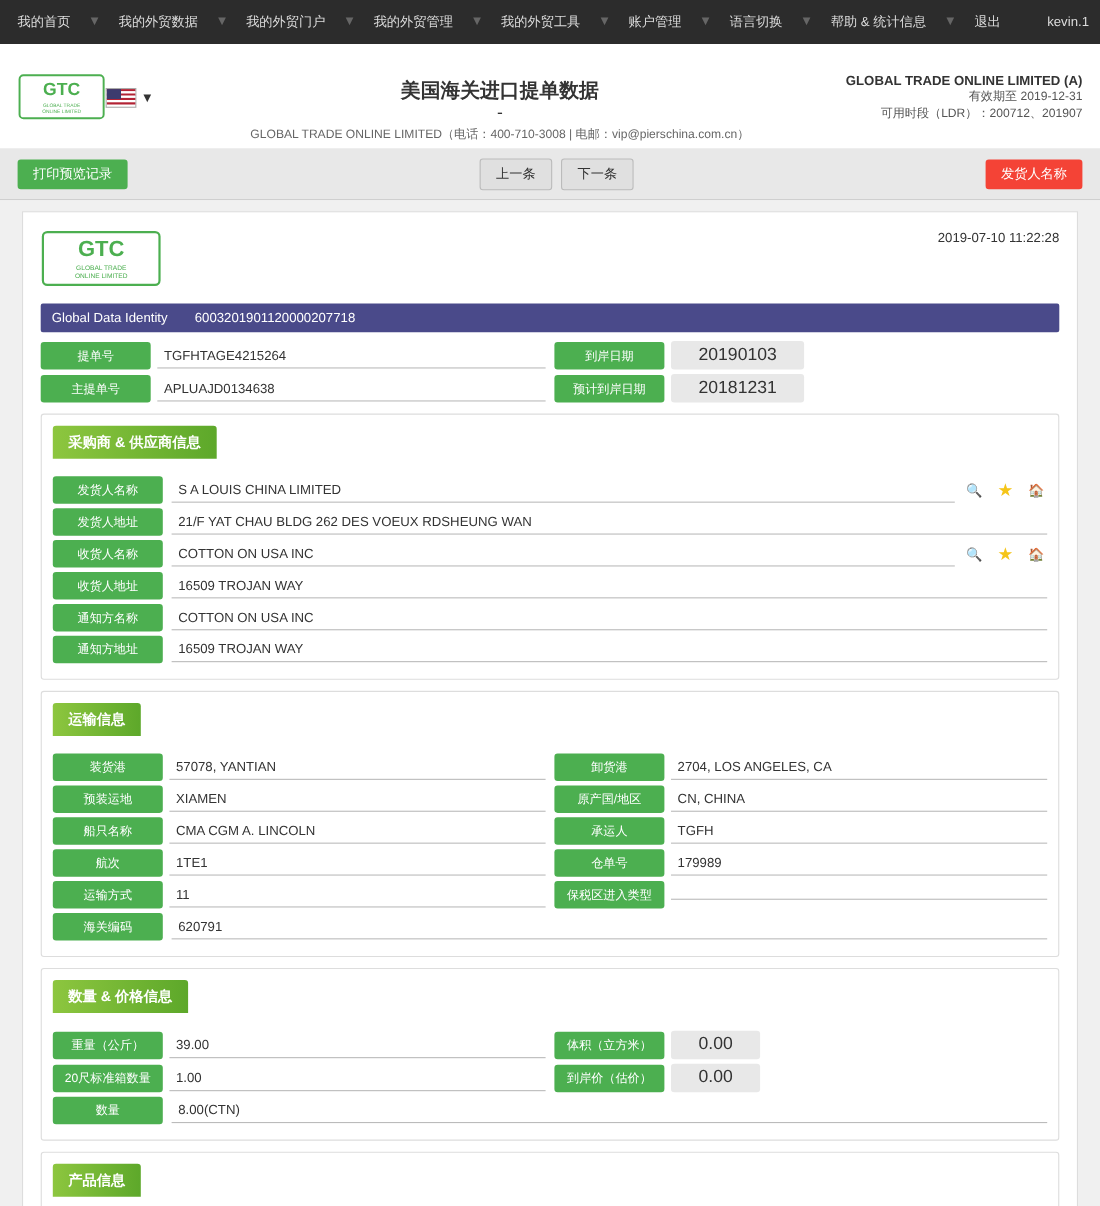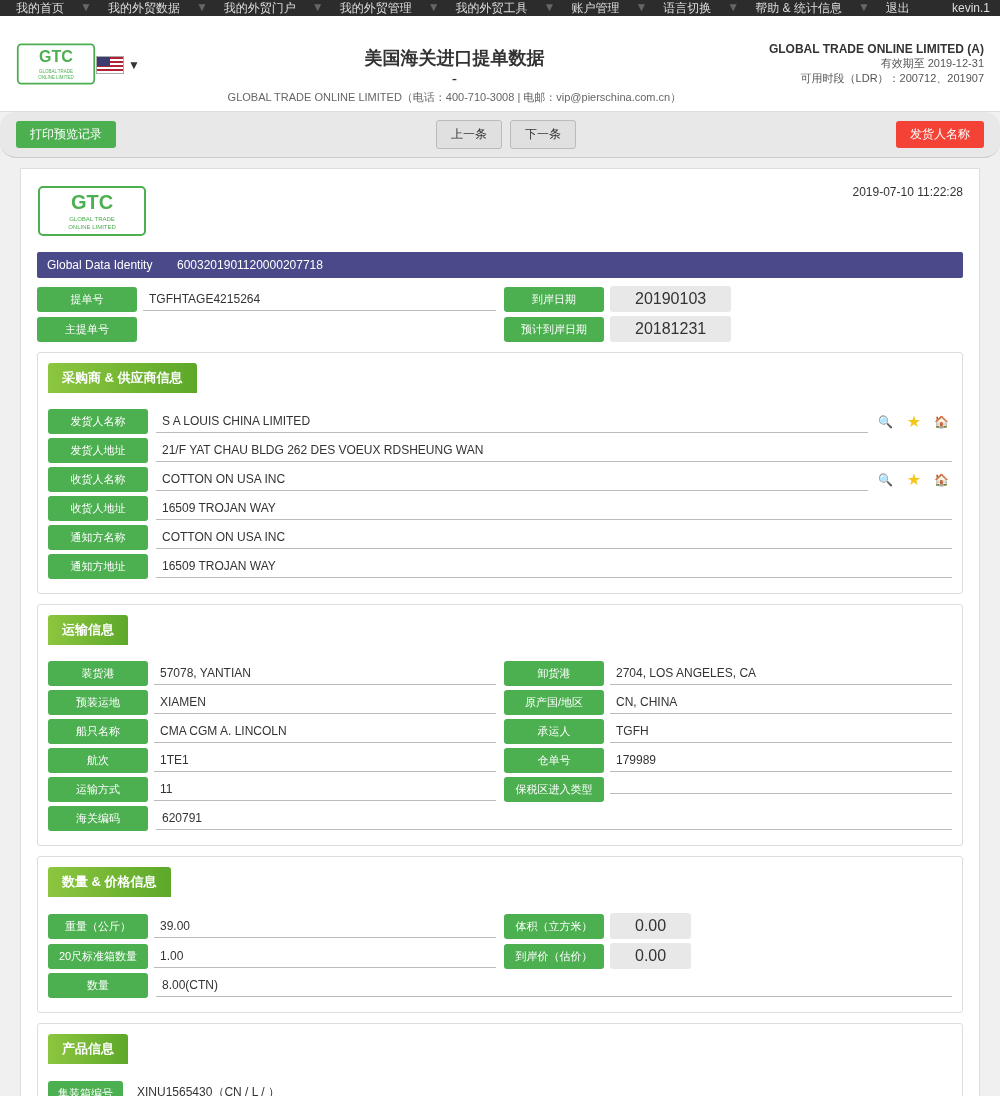--- a/index.html
+++ b/index.html
@@ -1,36 +1,36 @@
 <!DOCTYPE html>
 <html><head>
   <meta charset="utf-8">
   <style>
     * { margin: 0; padding: 0; box-sizing: border-box; }
     body { font-family: Arial, sans-serif; font-size: 12px; background: #f0f0f0; color: #333; width: 1000px; }
 
     
-    .top-nav { background: #2c2c2c; color: #ccc; display: flex; align-items: center; justify-content: space-between; padding: 0 10px; height: 16px; }
+    .top-nav { background: #2c2c2c; color: #ccc; display: flex; align-items: center; justify-content: space-between; padding: 0 10px; height: 40px; }
     .top-nav-links { display: flex; gap: 4px; }
     .top-nav-links span { cursor: pointer; padding: 0 6px; font-size: 12px; color: #ddd; }
     .top-nav-user { color: #ddd; font-size: 12px; }
 
     
     .header { background: #fff; display: flex; align-items: center; justify-content: space-between; padding: 6px 16px; border-bottom: 1px solid #ddd; }
     .header-logo { display: flex; align-items: center; }
     .logo-box { width: 80px; height: 50px; display: flex; align-items: center; justify-content: center; }
     .header-title { flex: 1; text-align: center; margin-top: 24px; }
     .header-right { text-align: right; font-size: 11px; color: #555; }
     .header-right .company { font-weight: bold; color: #333; font-size: 12px; }
 
     
     .flag-lang { display: flex; align-items: center; gap: 4px; font-size: 11px; color: #555; margin-top: 2px; }
 
     
-    .toolbar { background: #e8e8e8; padding: 8px 16px; display: flex; align-items: center; justify-content: space-between; border-bottom: 1px solid #ccc; border-radius: 16px; }
+    .toolbar { background: #e8e8e8; padding: 8px 16px; display: flex; align-items: center; justify-content: space-between; border-bottom: 1px solid #ccc; }
     .toolbar-left, .toolbar-right { display: flex; gap: 8px; }
     .btn-print { background: #4caf50; color: #fff; border: none; padding: 5px 14px; border-radius: 3px; cursor: pointer; font-size: 12px; }
     .btn-nav { background: #e0e0e0; color: #333; border: 1px solid #bbb; padding: 5px 14px; border-radius: 3px; cursor: pointer; font-size: 12px; }
     .btn-close { background: #f44336; color: #fff; border: none; padding: 5px 14px; border-radius: 3px; cursor: pointer; font-size: 12px; }
 
     
     .content-area { padding: 10px 20px; background: #f0f0f0; }
 
     
     .doc-card { background: #fff; border: 1px solid #ddd; padding: 16px; }
@@ -169,20 +169,21 @@
       </div>
       <div class="col">
         <span class="field-label">到岸日期</span>
         <span class="field-value-box">20190103</span>
       </div>
     </div>
 
     <div class="two-col-row">
       <div class="col">
         <span class="field-label">主提单号</span>
+        <span class="field-value">APLUAJD0134638</span>
       </div>
       <div class="col">
         <span class="field-label">预计到岸日期</span>
         <span class="field-value-box">20181231</span>
       </div>
     </div>
 
     <div class="section-wrapper" style="margin-top:10px;">
       <div class="section-title-row">
         <span class="section-header">采购商 &amp; 供应商信息</span>

